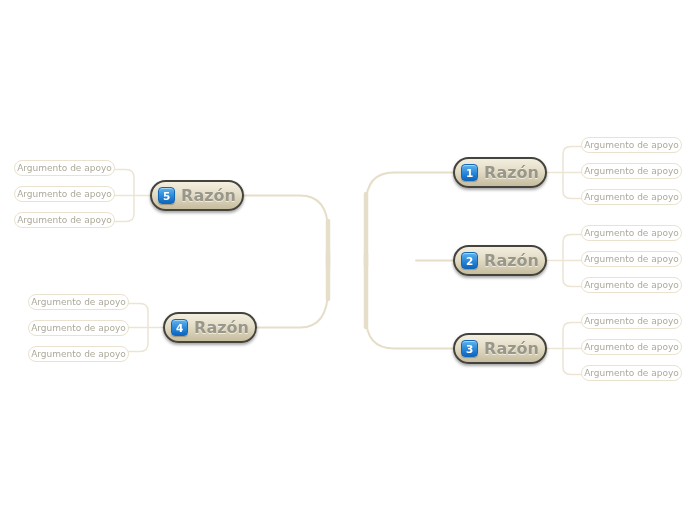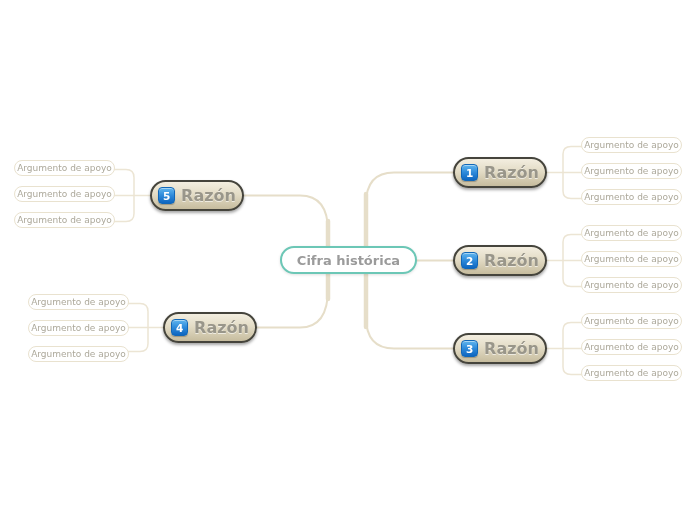--- a/index.html
+++ b/index.html
@@ -89,21 +89,20 @@
 
     <path class="l" d="M151 195.5 H114"></path>
     <path class="l" d="M134 195.5 V177.5 Q134 169.5 126 169.5 H114"></path>
     <path class="l" d="M134 195.5 V213.5 Q134 221.5 126 221.5 H114"></path>
 
     <path class="l" d="M164 327.5 H128"></path>
     <path class="l" d="M148 327.5 V311.5 Q148 303.5 140 303.5 H128"></path>
     <path class="l" d="M148 327.5 V343.5 Q148 351.5 140 351.5 H128"></path>
   </svg>
 
-  <div class="node central" style="left:280px;top:246px">Cifra histórica</div>
 
   <div class="node razon" style="left:453px;top:157px">
     <span class="badge">1</span>
     <span class="nlabel">Razón</span>
   </div>
   <div class="node leaf" style="left:581px;top:137px">Argumento de apoyo</div>
   <div class="node leaf" style="left:581px;top:163px">Argumento de apoyo</div>
   <div class="node leaf" style="left:581px;top:189px">Argumento de apoyo</div>
 
   <div class="node razon" style="left:453px;top:245px">

